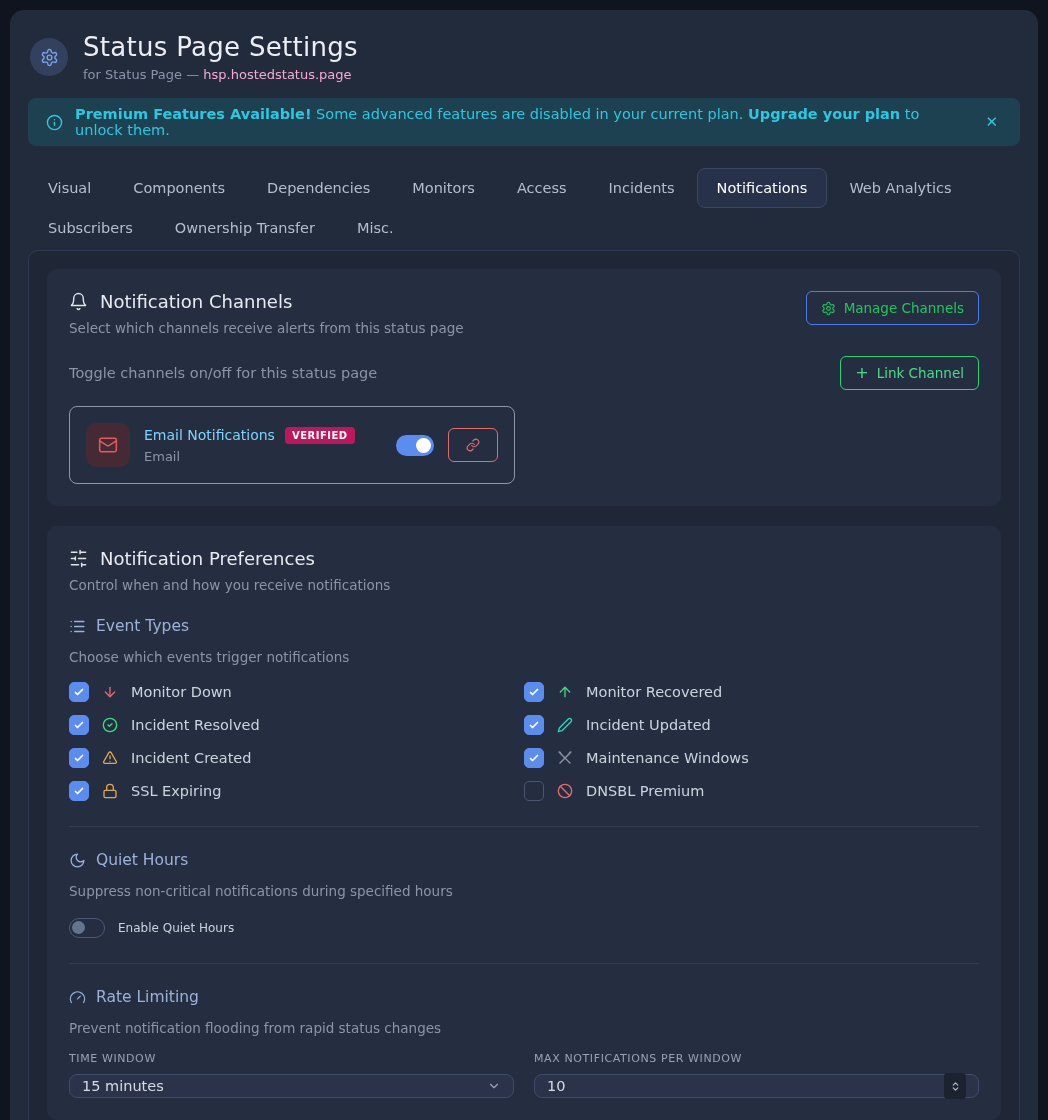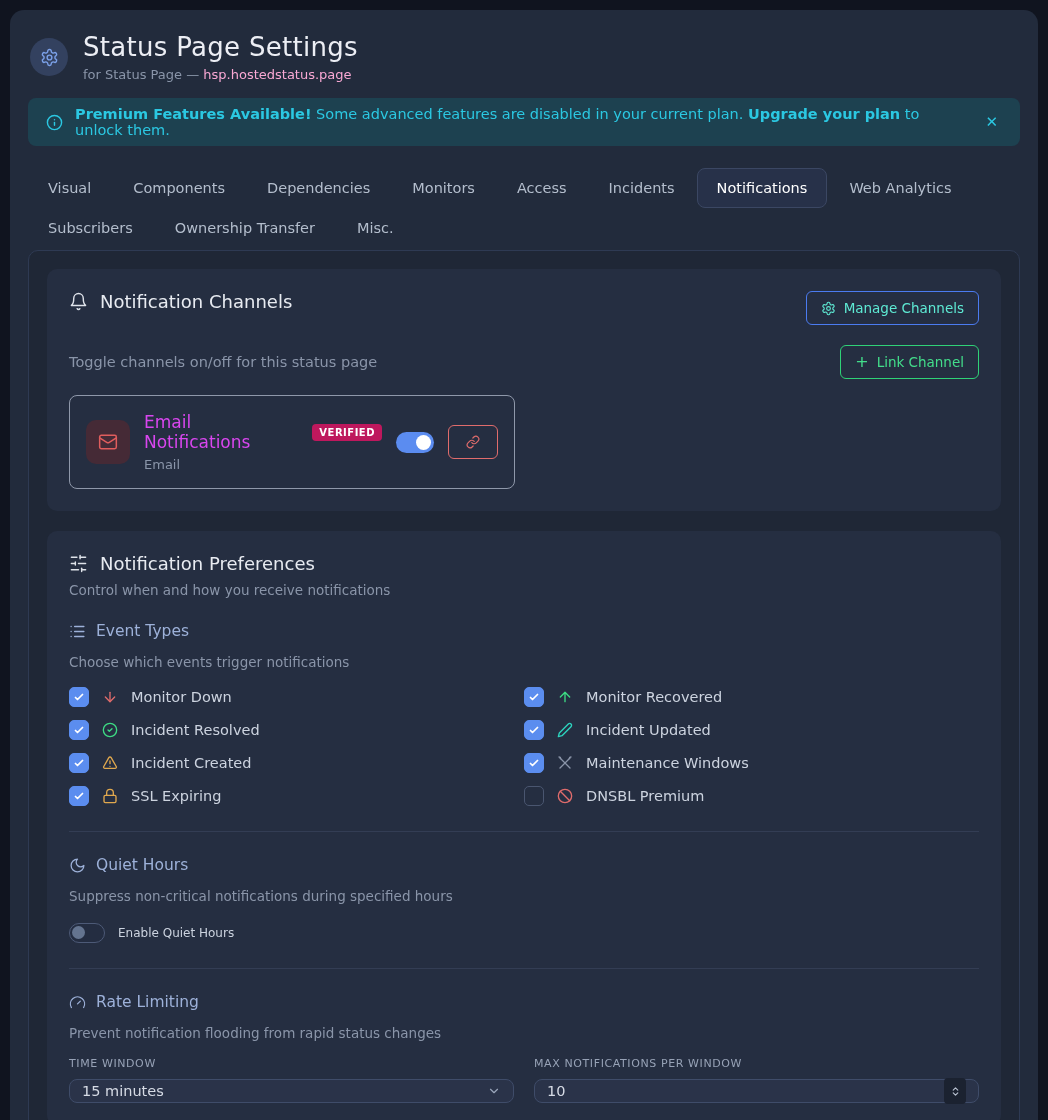--- a/index.html
+++ b/index.html
@@ -58,39 +58,39 @@
   .sec-head { display:flex; justify-content:space-between; align-items:flex-start; }
   .sec-title-row { display:flex; align-items:center; gap:12px; color:#e8ebf1; font-size:18px; font-weight:500; }
   .sec-title-row svg { color:#dfe3ea; }
   .sec-sub { margin-top:8px; color:#8a95a9; font-size:13.5px; }
 
   .btn-outline {
     display:inline-flex; align-items:center; gap:8px; padding:8px 14px;
     border-radius:6px; background:transparent; font-size:13.5px; cursor:pointer;
     font-family:inherit; white-space:nowrap;
   }
-  .btn-blue { border:1px solid #4b7bf0; color:#5eead4; }
+  .btn-blue { border:1px solid #4b7bf0; color:#22c55e; }
   .btn-green { border:1px solid #2fd177; color:#43de8b; }
   .btn-green .plus { font-size:16px; line-height:1; }
 
   .hint-row { margin-top:20px; display:flex; justify-content:space-between; align-items:center; }
   .hint { color:#8a95a9; font-size:14.5px; }
 
   
   .channel-card {
     margin-top:16px; width:446px; border:1px solid #8f98aa; border-radius:8px;
     padding:16px; display:flex; align-items:center; gap:14px;
   }
   .channel-tile {
     width:44px; height:44px; border-radius:10px; background:#452a36;
     color:#e05d5d; display:grid; place-items:center; flex:0 0 auto;
   }
   .channel-info { display:flex; flex-direction:column; gap:5px; }
   .channel-name-row { display:flex; align-items:center; gap:10px; }
-  .channel-name { font-size:17px; color:#d946ef; }
+  .channel-name { font-size:14px; color:#7dd3fc; }
   .badge {
     background:#be185d; color:#ffffff; font-size:10px; font-weight:700;
     letter-spacing:.5px; padding:3px 7px; border-radius:4px;
   }
   .channel-type { font-size:13px; color:#8a95a9; }
   .channel-controls { margin-left:auto; display:flex; align-items:center; gap:14px; }
 
   .toggle { position:relative; cursor:pointer; flex:0 0 auto; }
   .toggle-on { width:38px; height:21px; border-radius:11px; background:#5b8cf0; }
   .toggle-on .knob {
@@ -199,20 +199,21 @@
     <section class="card">
       <div class="sec-head">
         <div>
           <div class="sec-title-row">
             <svg width="19" height="19" viewBox="0 0 24 24" fill="none" stroke="currentColor" stroke-width="1.8" stroke-linecap="round" stroke-linejoin="round">
                 <path d="M6 8a6 6 0 0 1 12 0c0 7 3 9 3 9H3s3-2 3-9"></path>
                 <path d="M10.3 21a1.94 1.94 0 0 0 3.4 0"></path>
               </svg>
             <span>Notification Channels</span>
           </div>
+          <div class="sec-sub">Select which channels receive alerts from this status page</div>
         </div>
         <button class="btn-outline btn-blue">
           <svg width="15" height="15" viewBox="0 0 24 24" fill="none" stroke="currentColor" stroke-width="1.8" stroke-linecap="round" stroke-linejoin="round">
               <path d="M12.22 2h-.44a2 2 0 0 0-2 2v.18a2 2 0 0 1-1 1.73l-.43.25a2 2 0 0 1-2 0l-.15-.08a2 2 0 0 0-2.73.73l-.22.38a2 2 0 0 0 .73 2.73l.15.1a2 2 0 0 1 1 1.72v.51a2 2 0 0 1-1 1.74l-.15.09a2 2 0 0 0-.73 2.73l.22.38a2 2 0 0 0 2.73.73l.15-.08a2 2 0 0 1 2 0l.43.25a2 2 0 0 1 1 1.73V20a2 2 0 0 0 2 2h.44a2 2 0 0 0 2-2v-.18a2 2 0 0 1 1-1.73l.43-.25a2 2 0 0 1 2 0l.15.08a2 2 0 0 0 2.73-.73l.22-.39a2 2 0 0 0-.73-2.73l-.15-.08a2 2 0 0 1-1-1.74v-.5a2 2 0 0 1 1-1.74l.15-.09a2 2 0 0 0 .73-2.73l-.22-.38a2 2 0 0 0-2.73-.73l-.15.08a2 2 0 0 1-2 0l-.43-.25a2 2 0 0 1-1-1.73V4a2 2 0 0 0-2-2z"></path>
               <circle cx="12" cy="12" r="3"></circle>
             </svg>
           <span>Manage Channels</span>
         </button>
       </div>
 

